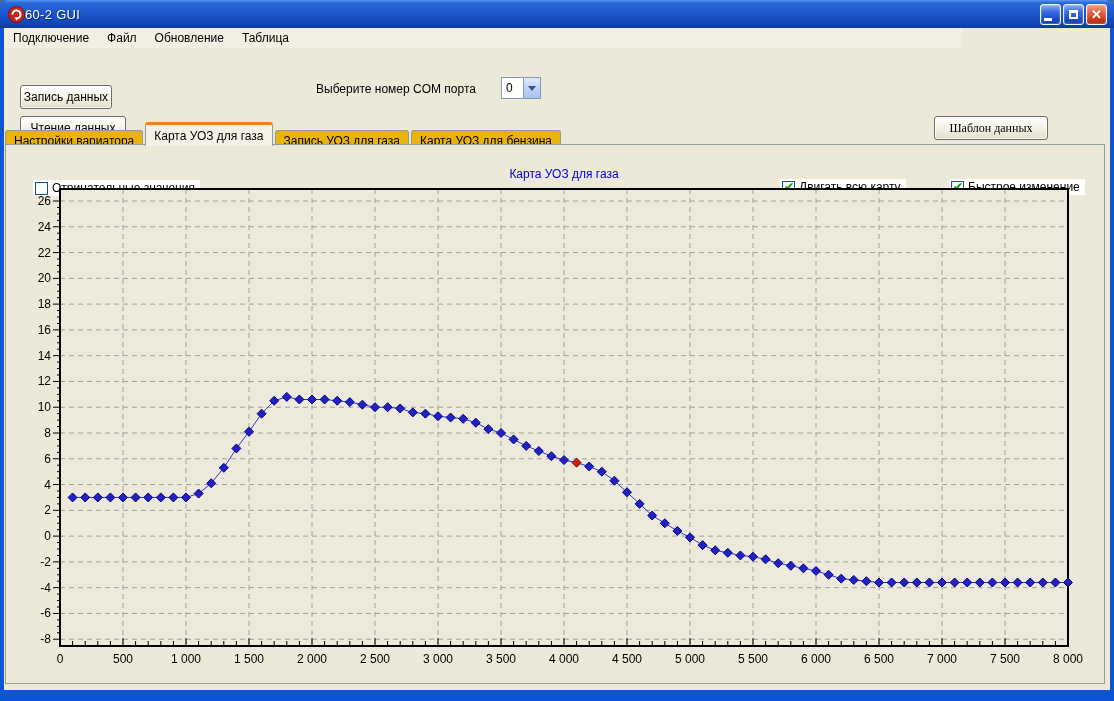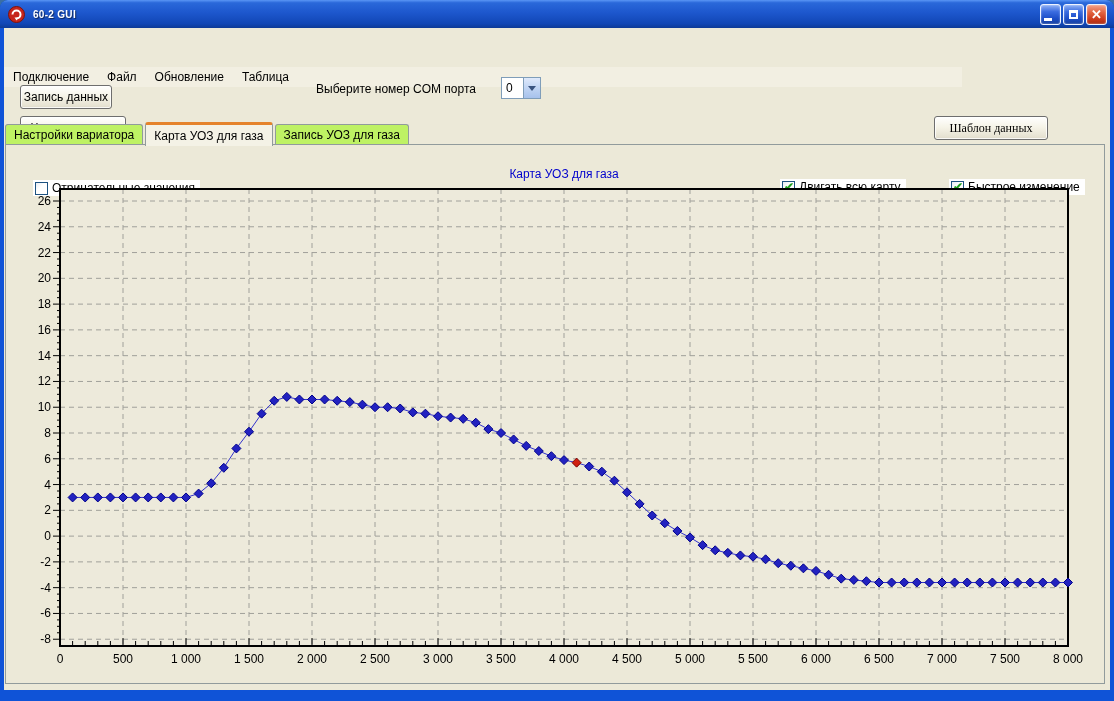--- a/index.html
+++ b/index.html
@@ -11,35 +11,35 @@
     font-family:"Liberation Sans", sans-serif; font-size:12px; color:#000;
   }
   
   .titlebar {
     position:absolute; left:0; top:0; width:1114px; height:28px;
     background:linear-gradient(180deg,#5a96f5 0%,#2a68da 10%,#1d57cd 45%,#1146b5 85%,#0d3a96 100%);
     border-radius:8px 8px 0 0;
     display:flex; align-items:center; padding:0 5px;
   }
   .app-icon { width:17px; height:17px; margin-left:3px; flex:0 0 auto; }
-  .title-text { color:#fff; font-weight:bold; font-size:10px; margin-left:8px; flex:1;
+  .title-text { color:#fff; font-weight:normal; font-size:13px; margin-left:0; flex:1;
     text-shadow:1px 1px 1px rgba(0,0,0,.55); letter-spacing:.3px; }
   .tb-btns { display:flex; gap:2px; margin-right:2px; }
   .tb-btn { width:21px; height:21px; border-radius:3px; border:1px solid #eef3ff;
     display:flex; align-items:center; justify-content:center; color:#fff; font-size:12px; line-height:1;
     box-shadow:inset 0 0 2px rgba(255,255,255,.6); }
   .tb-btn.blue { background:linear-gradient(180deg,#8fb0f5 0%,#3b6ce0 35%,#1d4ec8 70%,#16409f 100%); }
   .tb-btn.red  { background:linear-gradient(180deg,#f4a188 0%,#e1623f 40%,#cc3a1c 75%,#a82c12 100%); }
   .glyph-min { width:8px; height:3px; background:#fff; margin-top:10px; margin-right:6px; }
   .glyph-max { width:9px; height:9px; border:2px solid #fff; border-top-width:3px; }
   .glyph-close { font-size:13px; font-weight:bold; }
   
   .client { position:absolute; left:4px; top:28px; width:1106px; height:662px; background:#ece9d8; }
   .menubar { position:absolute; left:0; top:0; width:958px; height:20px; background:#f2efe2;
-    display:flex; align-items:flex-start;margin-top:39px; }
+    display:flex; align-items:flex-start; }
   .menu-item { padding:3px 9px; }
   
   .xp-btn { position:absolute; height:24px; border:1px solid #6e6e6e; border-radius:3px;
     background:linear-gradient(180deg,#ffffff 0%,#f6f4e8 45%,#e6e2d2 90%,#dcd8c8 100%);
     box-shadow:inset 0 0 0 1px rgba(255,255,255,.8);
     display:flex; align-items:center; justify-content:center; font-size:12px; cursor:default; }
   .btn-write    { left:16px;  top:57px; width:92px; }
   .btn-read     { left:16px;  top:88px; width:106px; }
   .btn-template { left:930px; top:88px; width:114px;font-family:Liberation Serif, serif; }
   .com-label { position:absolute; left:312px; top:54px; }
@@ -47,21 +47,21 @@
   .combo { position:absolute; left:497px; top:49px; width:40px; height:22px;
     background:#fff; border:1px solid #7f9db9; display:flex; }
   .combo-value { flex:1; padding:3px 0 0 4px; }
   .combo-arrow { width:17px; height:100%; border-left:1px solid #7f9db9;
     background:linear-gradient(180deg,#dfe9fb 0%,#c0d4f3 50%,#a7c2ec 100%);
     display:flex; align-items:center; justify-content:center; }
   .combo-arrow::after { content:""; width:0; height:0; border:4px solid transparent;
     border-top:5px solid #39537e; margin-top:5px; }
   
   .tabstrip { position:absolute; left:1px; top:93px; display:flex; align-items:flex-end; height:24px; }
-  .tab { height:21px; padding:3px 8px 0 8px; margin-right:2px; background:#bef264;
+  .tab { height:15px; padding:3px 8px 0 8px; margin-right:2px; background:#eab308;
     border:1px solid #919b9c; border-bottom:none; border-radius:3px 3px 0 0; white-space:nowrap; }
   .tab.active { height:24px; padding-top:4px; background:#f4f2e6;
     border-top:3px solid #e5832c; margin-bottom:-1px; z-index:3; position:relative; }
   .tabpage { position:absolute; left:1px; top:116px; width:1100px; height:540px;
     background:#ece9d8; border:1px solid #919b9c; }
   
   .cb { position:absolute; display:flex; align-items:center; gap:4px;
     background:#fff; padding:1px 5px 1px 2px; }
   .cb .box { width:13px; height:13px; background:linear-gradient(135deg,#e7ebf2,#fff 40%);
     border:1px solid #1d5281; position:relative; flex:0 0 auto; }
@@ -115,20 +115,21 @@
     <span class="com-label">Выберите номер COM порта</span>
     <div class="combo">
       <span class="combo-value">0</span>
       <span class="combo-arrow"></span>
     </div>
 
     <div class="tabstrip">
       <span class="tab">Настройки вариатора</span>
       <span class="tab active">Карта УОЗ для газа</span>
       <span class="tab">Запись УОЗ для газа</span>
+      <span class="tab">Карта УОЗ для бензина</span>
     </div>
 
     <div class="tabpage">
       <div class="cb cb-negative">
         <span class="box"></span>
         <span>Отрицательные значения</span>
       </div>
       <div class="cb cb-move checked">
         <span class="box"></span>
         <span>Двигать всю карту</span>

